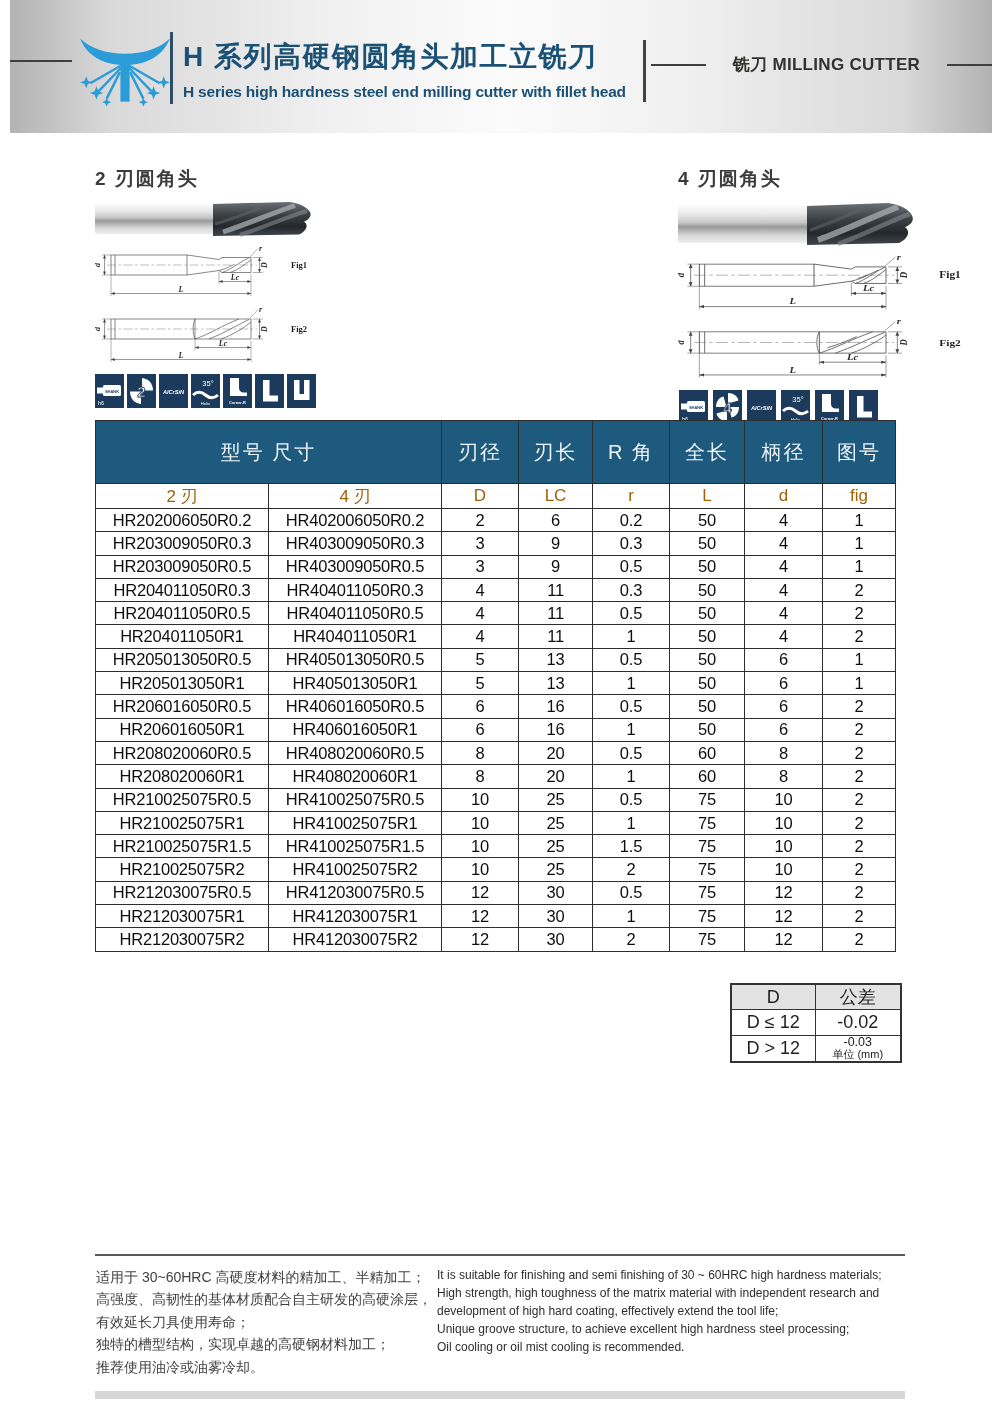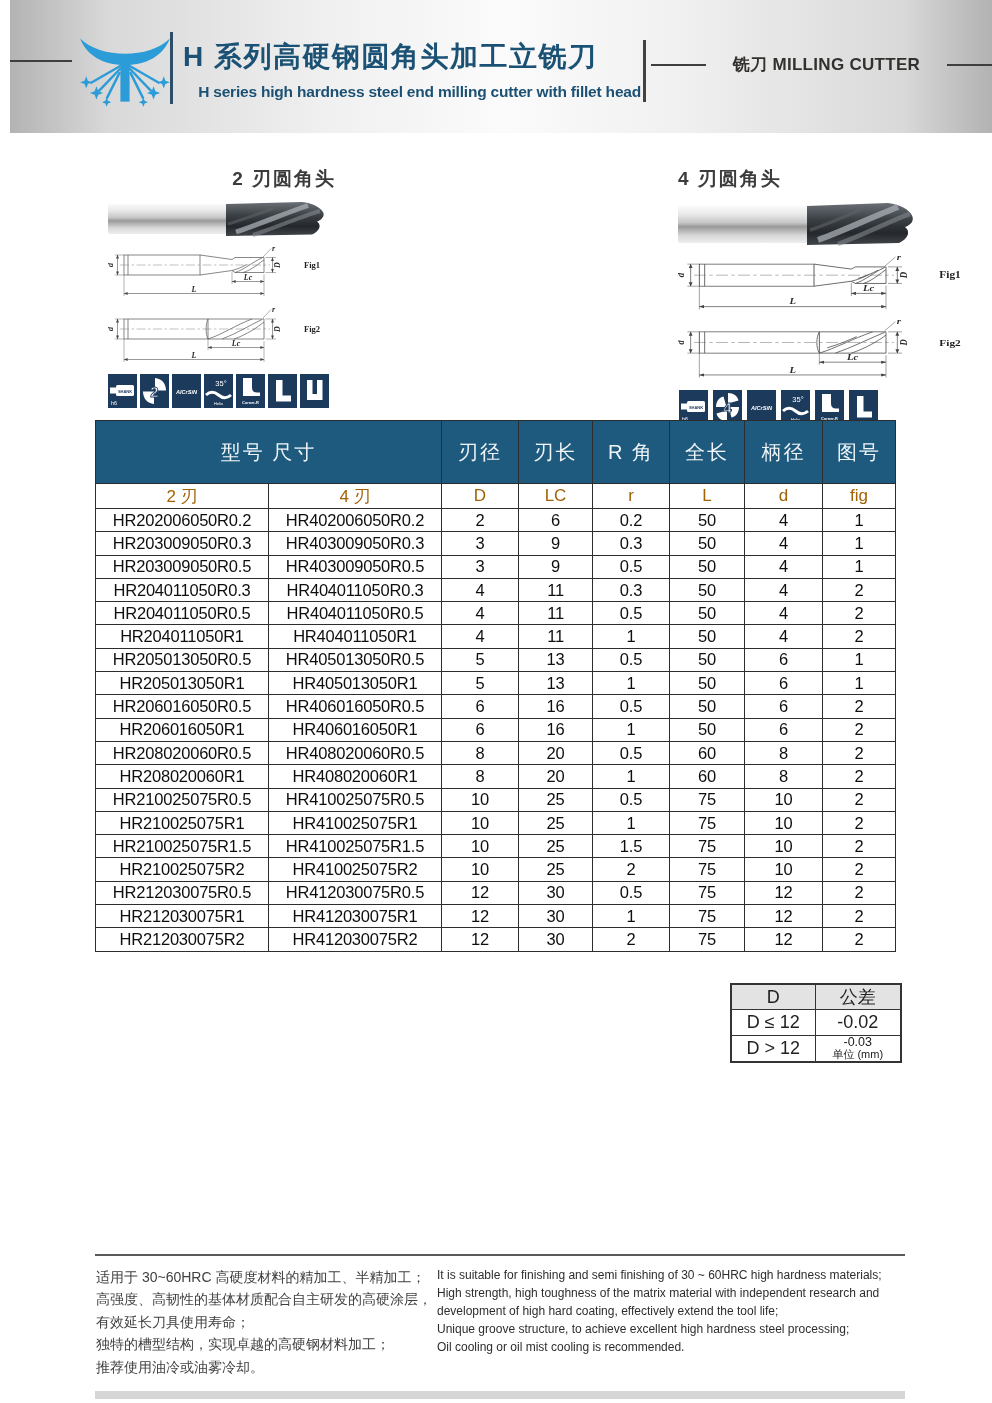--- a/index.html
+++ b/index.html
@@ -6,28 +6,28 @@
   .page{position:relative;width:992px;height:1403px;background:#fff;overflow:hidden;
         font-family:"Liberation Sans",sans-serif;color:#222;}
   
   .top-band{position:absolute;left:0;top:0;width:992px;height:133px;
     background:linear-gradient(90deg,#b3b3b3 0%,#d9d9d9 10%,#f0f0f0 32%,#fbfbfb 50%,#f0f0f0 68%,#d9d9d9 90%,#aeaeae 100%);margin-left:10px;}
   .rule-left{position:absolute;left:0;top:60px;width:62px;height:2px;background:#3f3f3f;}
   .logo{position:absolute;left:64px;top:26px;width:102px;height:84px;}
   .vbar-left{position:absolute;left:160px;top:32px;width:3px;height:72px;background:#2e4d66;}
   .title-block{position:absolute;left:173px;top:38px;width:458px;}
   .title-cn{font-size:28px;font-weight:bold;color:#1b5174;letter-spacing:1.5px;white-space:nowrap;}
-  .title-en{font-size:15.5px;font-weight:bold;color:#1b5174;margin-top:7px;white-space:nowrap;letter-spacing:-0.2px;text-align:right;}
+  .title-en{font-size:15.5px;font-weight:bold;color:#1b5174;margin-top:7px;white-space:nowrap;letter-spacing:-0.2px;}
   .vbar-right{position:absolute;left:633px;top:40px;width:3px;height:62px;background:#46413c;}
   .cat-group{position:absolute;left:641px;top:53px;right:0;display:flex;align-items:center;gap:27px;}
   .cat-line{height:2px;background:#3f3f3f;flex:1;}
   .cat-label{font-size:17px;font-weight:bold;color:#33312e;white-space:nowrap;letter-spacing:0.3px;}
   
   .product-section{position:absolute;top:166px;}
-  .sec-2f{left:108px;width:228px;text-align:right;}
+  .sec-2f{left:95px;width:228px;}
   .sec-4f{left:678px;width:292px;}
   .section-title{font-size:19px;font-weight:bold;color:#3c3c3c;letter-spacing:2px;}
   .photo{display:block;margin-top:8px;}
   .fig-svg{display:block;}
   .sec-2f .fig-svg{margin-top:4px;}
   .sec-4f .fig-svg{margin-top:2px;}
   .badge-row{display:flex;gap:3px;margin-top:6px;}
   .badge{display:block;}
   .badge .bg{fill:#1c3a5c;}
   

